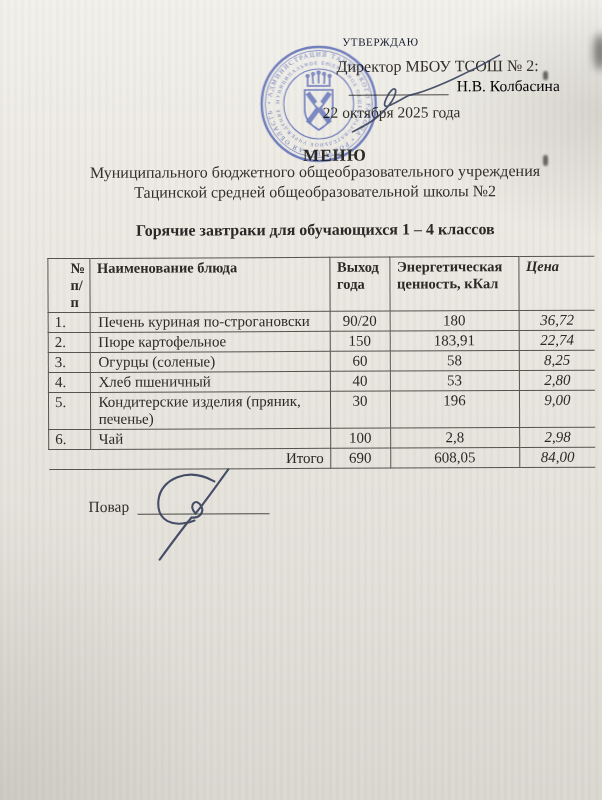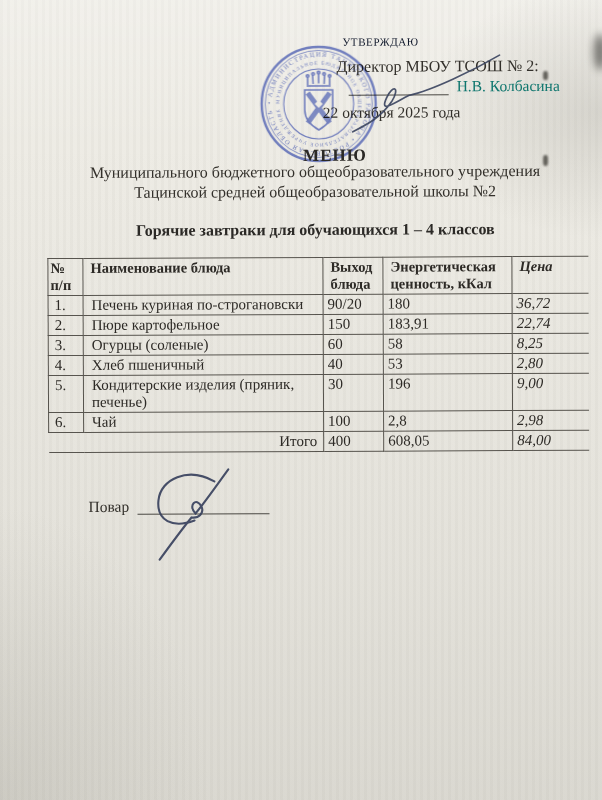--- a/index.html
+++ b/index.html
@@ -20,43 +20,43 @@
   }
   .smudge{position:absolute;pointer-events:none;}
   .smudge-right{right:-4px;top:34px;width:12px;height:36px;background:#5f5e5a;border-radius:50%;filter:blur(4px);opacity:.85;}
   .speck-1{left:543px;top:71px;width:5px;height:9px;background:#47453f;border-radius:40%;filter:blur(1.2px);opacity:.8;}
   .speck-2{left:543px;top:155px;width:5px;height:11px;background:#47453f;border-radius:40%;filter:blur(1.2px);opacity:.8;}
   .content{position:absolute;inset:0;transform:rotate(-0.25deg);}
 
   
   .approve-word{position:absolute;left:344px;top:36px;font-size:11px;letter-spacing:.6px;color:#0f172a;}
   .approve-director{position:absolute;left:338px;top:58px;font-size:16px;color:#33302b;}
-  .approve-sigrow{position:absolute;left:350px;top:78px;font-size:15.5px;color:#0f766e;display:flex;align-items:flex-end;}
+  .approve-sigrow{position:absolute;left:350px;top:78px;font-size:15.5px;color:#000000;display:flex;align-items:flex-end;}
   .uline{display:inline-block;width:100px;border-bottom:1.2px solid #4a4843;height:15px;margin-right:8px;}
   .approve-date{position:absolute;left:324px;top:104px;font-size:15.5px;color:#33302b;}
 
   
   .menu-title{position:absolute;left:70px;top:146px;width:532px;text-align:center;font-size:17px;font-weight:700;letter-spacing:1px;color:#2b2926;}
   .org-lines{position:absolute;left:50px;top:162px;width:532px;text-align:center;font-size:16px;line-height:20px;color:#33302b;}
   .subtitle{position:absolute;left:50px;top:221px;width:532px;text-align:center;font-size:16px;font-weight:700;color:#2b2926;}
 
   
   .menu-table{position:absolute;left:48px;top:257px;border-collapse:collapse;table-layout:fixed;}
   .menu-table col.c1{width:35px}.menu-table col.c2{width:240px}.menu-table col.c3{width:60px}
   .menu-table col.c4{width:129px}.menu-table col.c5{width:76px}
   .menu-table th,.menu-table td{
     border:1px solid #57544e;padding:1px 4px;vertical-align:top;
     font-size:15px;line-height:16.5px;color:#2d2a26;
   }
   .menu-table th{font-weight:700;text-align:left;height:32px;font-size:14.5px;line-height:17px;padding-left:7px;}
-  .menu-table th.col-num{padding-left:2px;margin-left:16px;}
+  .menu-table th.col-num{padding-left:22px;margin-left:16px;}
   .menu-table td{height:17px;}
   .menu-table td.num{padding-left:6px;}
   .menu-table td.name{padding-left:8px;}
-  .menu-table td.val{text-align:left;margin-top:48px;}
+  .menu-table td.val{text-align:center;margin-top:48px;}
   .menu-table tr.tall td{height:34px;}
   .menu-table td.total-label{text-align:right;padding-right:6px;border-left:none;border-bottom:1px solid #57544e;}
   .menu-table .no-right{border-right:none;font-style:italic;}
 
   
   .cook-row{position:absolute;left:88px;top:497px;font-size:15.5px;color:#33302b;display:flex;align-items:flex-end;}
   .cook-line{display:inline-block;width:132px;border-bottom:1.2px solid #4a4843;height:15px;margin:0 9px 1px 8px;}
 
   .stamp-svg{position:absolute;left:260px;top:44px;width:120px;height:120px;filter:blur(.35px);mix-blend-mode:multiply;}
   .sig-svg{position:absolute;pointer-events:none;}
@@ -131,21 +131,21 @@
         <col class="c1">
         <col class="c2">
         <col class="c3">
         <col class="c4">
         <col class="c5">
       </colgroup>
     <tbody>
         <tr>
       <th class="col-num">№ п/п</th>
       <th>Наименование блюда</th>
-      <th>Выход блюда</th>
+      <th>Выход года</th>
       <th>Энергетическая ценность, кКал</th>
       <th class="no-right">Цена</th>
     </tr>
     <tr>
       <td class="num">1.</td>
       <td class="name">Печень куриная по-строгановски</td>
       <td class="val">90/20</td>
       <td class="val">180</td>
       <td class="val no-right">36,72</td>
     </tr>
@@ -179,21 +179,21 @@
     </tr>
     <tr>
       <td class="num">6.</td>
       <td class="name">Чай</td>
       <td class="val">100</td>
       <td class="val">2,8</td>
       <td class="val no-right">2,98</td>
     </tr>
     <tr>
       <td class="total-label" colspan="2">Итого</td>
-      <td class="val">400</td>
+      <td class="val">690</td>
       <td class="val">608,05</td>
       <td class="val no-right">84,00</td>
     </tr>
   </tbody>
     </table>
 
   <div class="cook-row">
     <span>Повар</span>
     <span class="cook-line"></span>
   </div>

